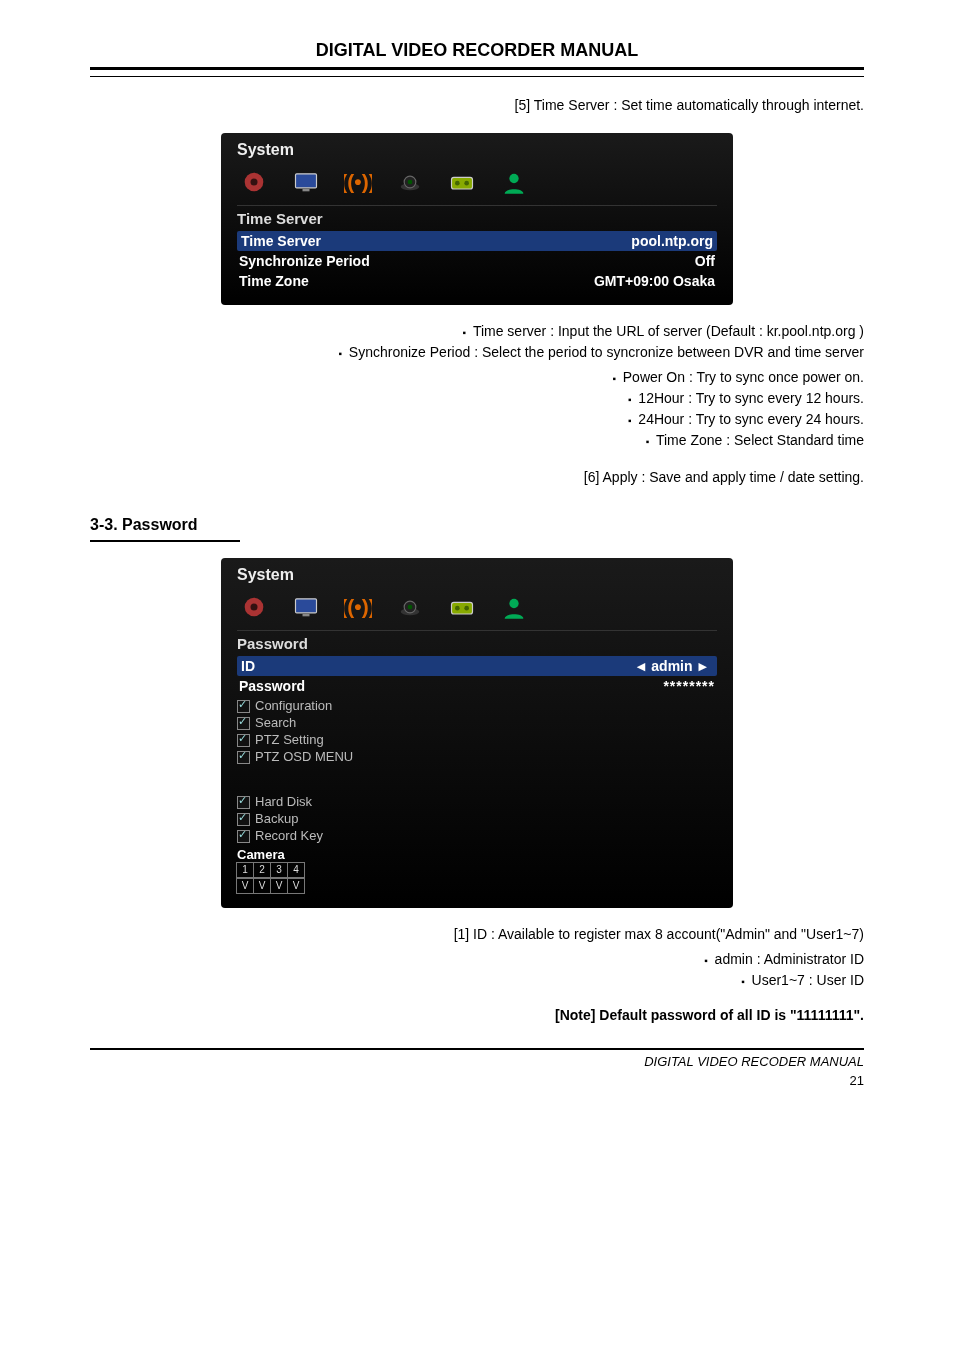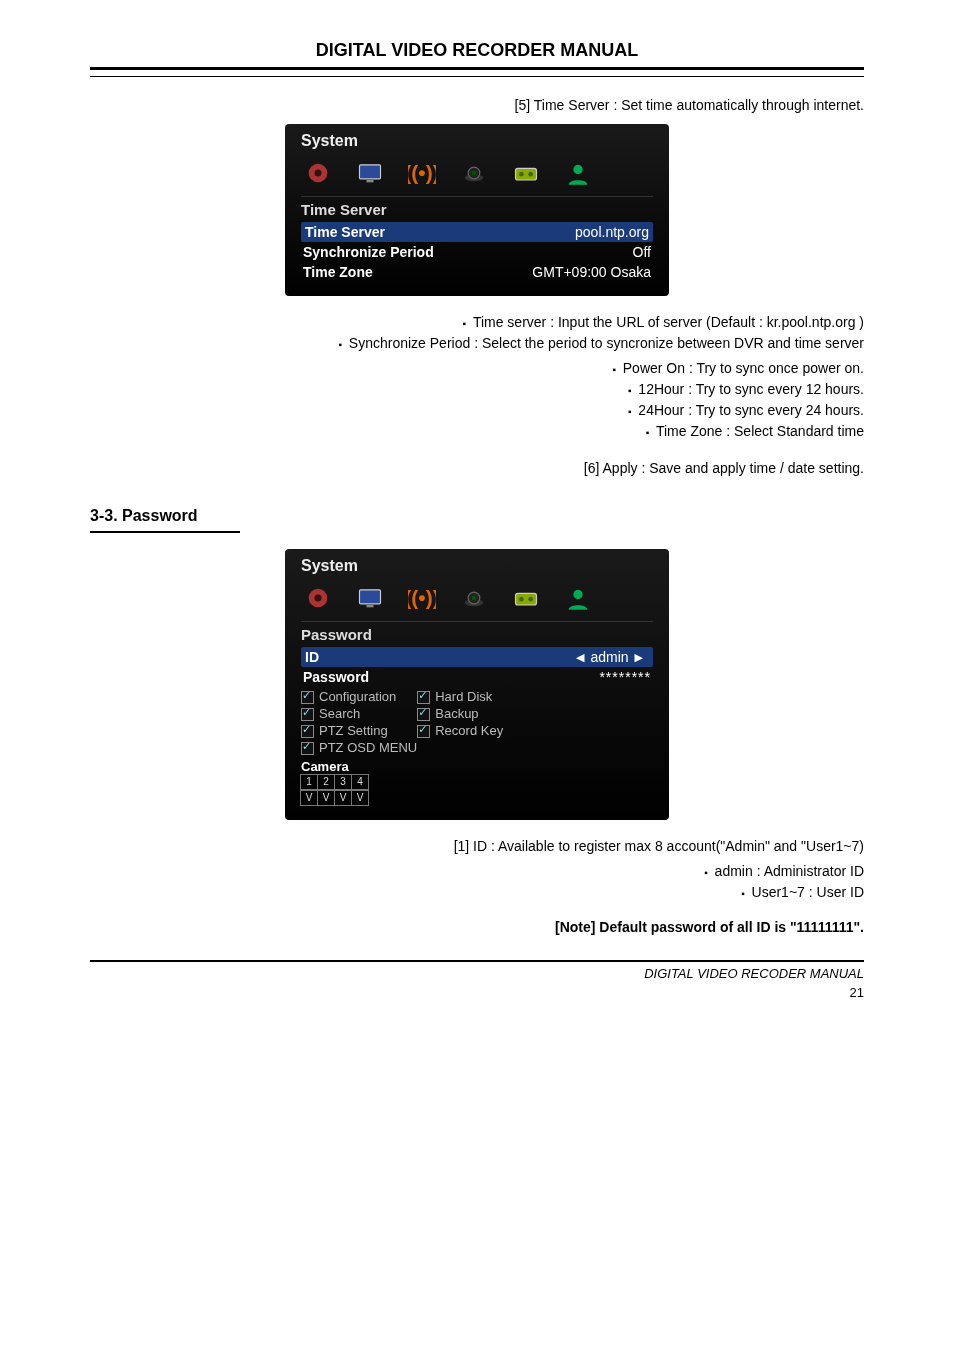--- a/index.html
+++ b/index.html
@@ -65,22 +65,22 @@
   ul.indent0 {
     padding-left: 0px;
   }
   .note {
     font-weight: 700;
     margin-left: 40px;
     margin-top: 14px;
   }
   
   .dvr-panel {
-    width: 384px;
-    margin: 8px auto 16px auto;
+    width: 512px;
+    margin: 17px auto 16px auto;
     background: linear-gradient(#1a1a1a, #000);
     border-radius: 4px;
     padding: 8px 16px 14px 16px;
     color: #eee;
     font-family: Arial, sans-serif;
     font-size: 14px;
     box-sizing: border-box;
   }
   .dvr-panel .sys-title {
     font-weight: 700;
@@ -119,30 +119,32 @@
     background: #1b3a7a;
     border-radius: 2px;
     padding: 2px 4px;
   }
   .dvr-label {
     font-weight: 700;
     color: #fff;
   }
   .dvr-value {
     color: #fff;
-    font-weight: 400;
+    font-weight: 700;
   }
   .arrow {
     font-size: 11px;
     padding: 0 6px;
     color: #fff;
   }
   .func-cols {
     display: flex;
+    gap: 30px;
     margin-top: 2px;
+    flex-direction: column;
   }
   .func-col {
     display: flex;
     flex-direction: column;
     gap: 2px;
     font-size: 13px;
     color: #bbb;
   }
   .chk {
     display: inline-block;

